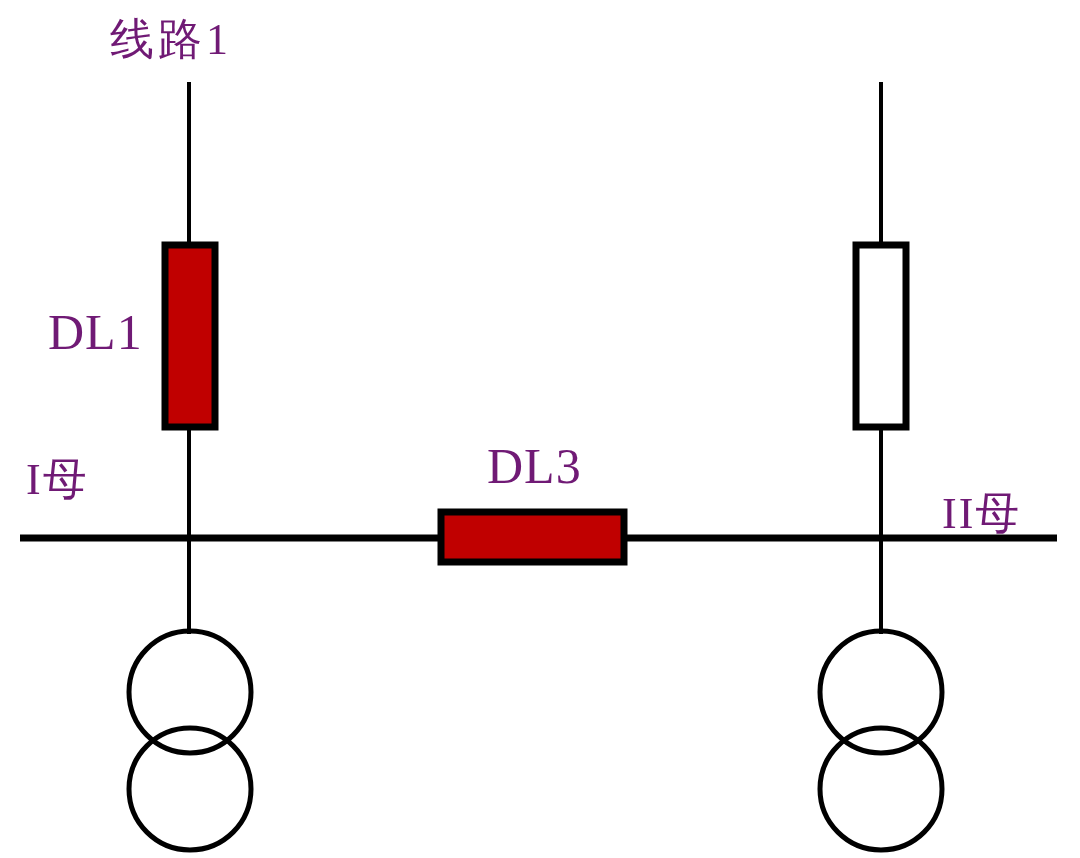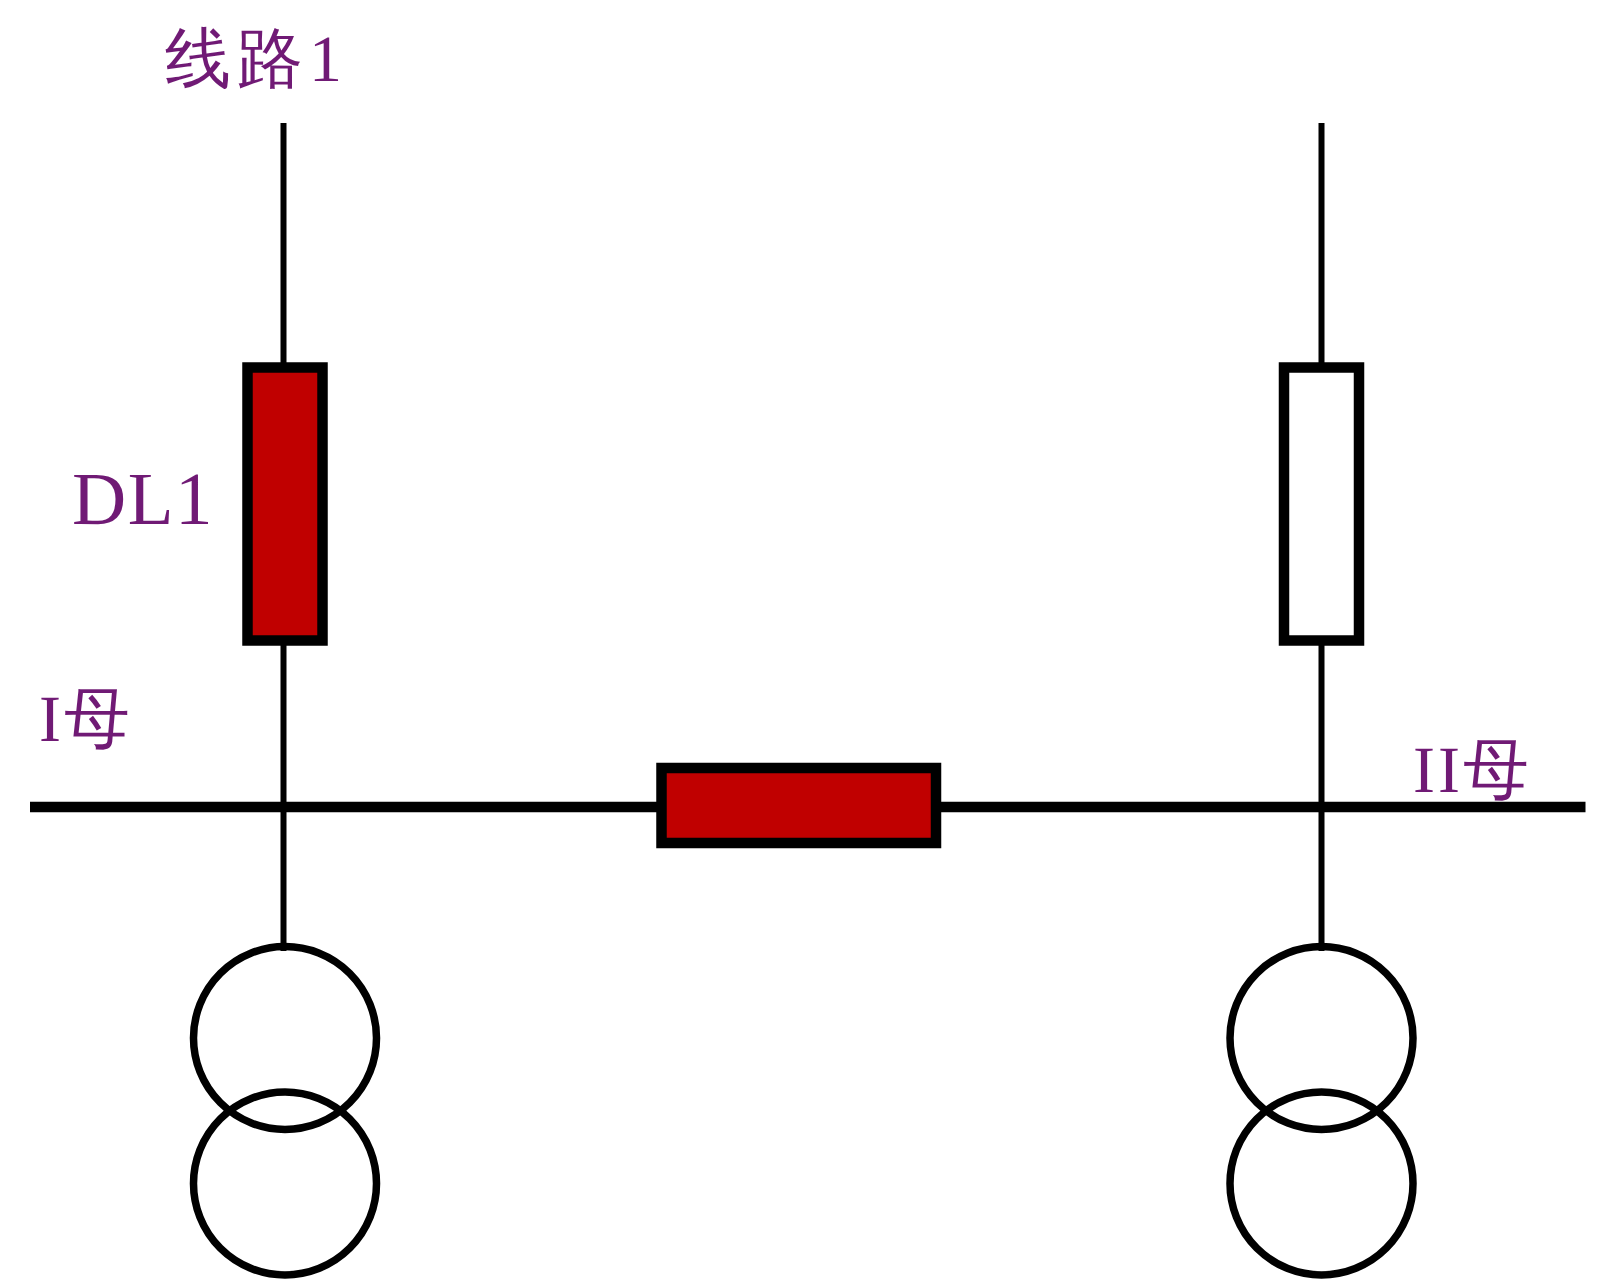--- a/index.html
+++ b/index.html
@@ -109,18 +109,19 @@
 
     <rect class="breaker-outline" x="441" y="512" width="183" height="50" fill="#C00000"></rect>
   </svg>
 
   <div id="line1-label" class="label-text label-cjk">线路1</div>
 
 
   <div id="dl1-label" class="label-text label-latin">DL1</div>
 
 
+  <div id="dl3-label" class="label-text label-latin">DL3</div>
 
   <div id="bus1-label" class="label-text label-bus">I母</div>
 
   <div id="bus2-label" class="label-text label-bus">II母</div>
 
 </div>
 
 </body></html>

